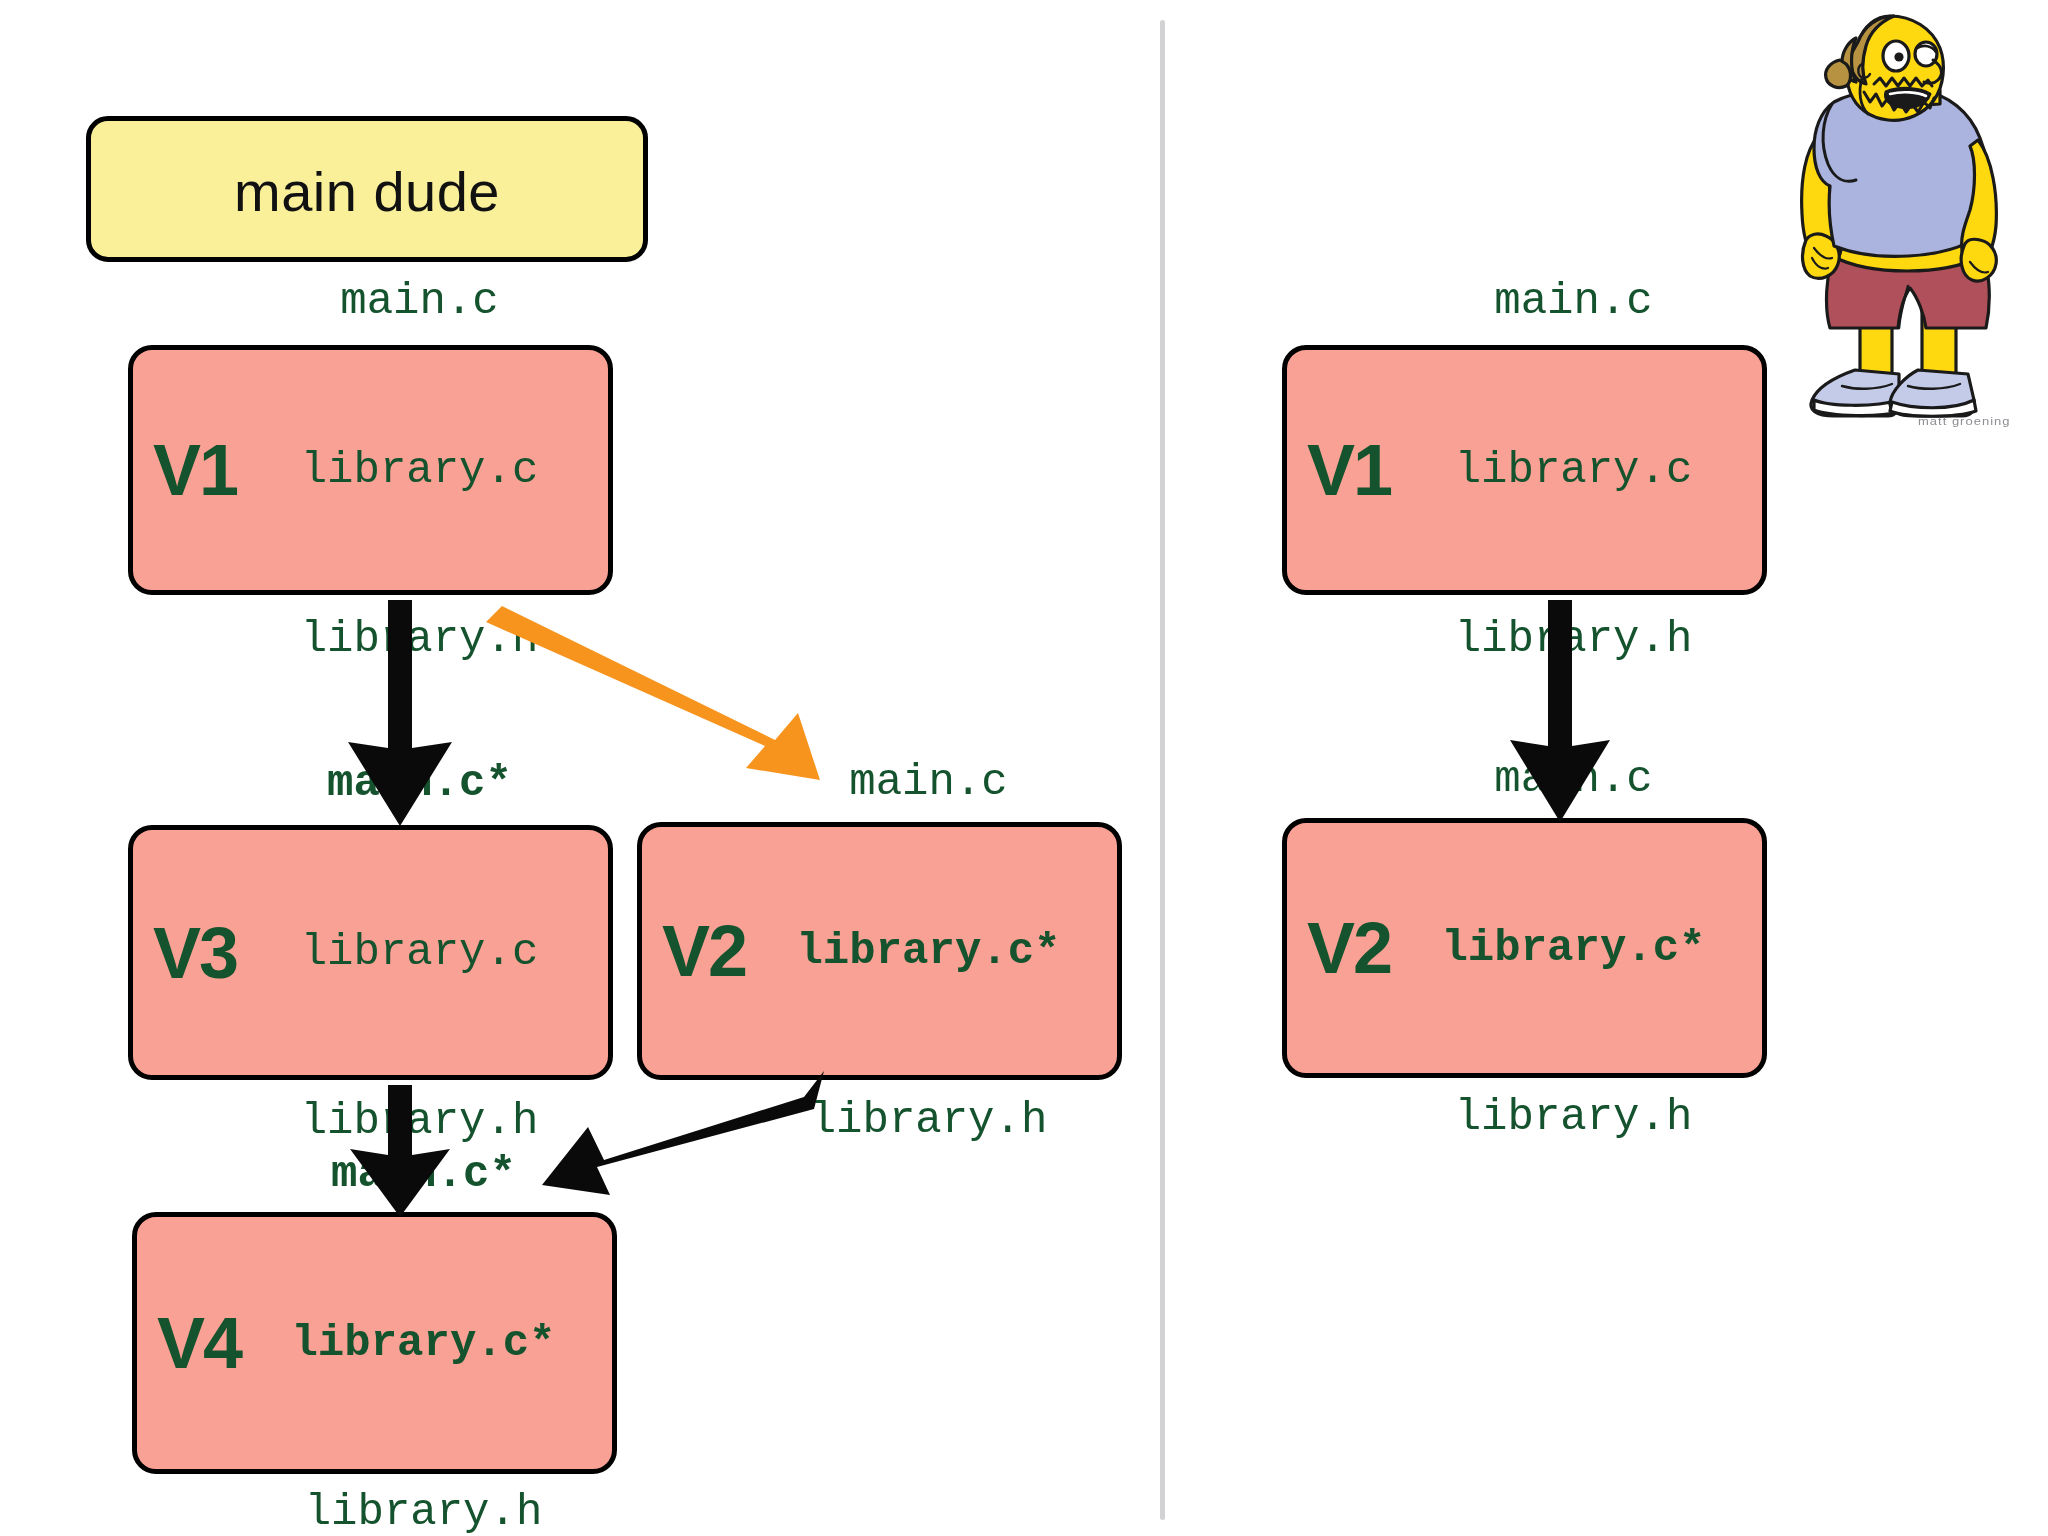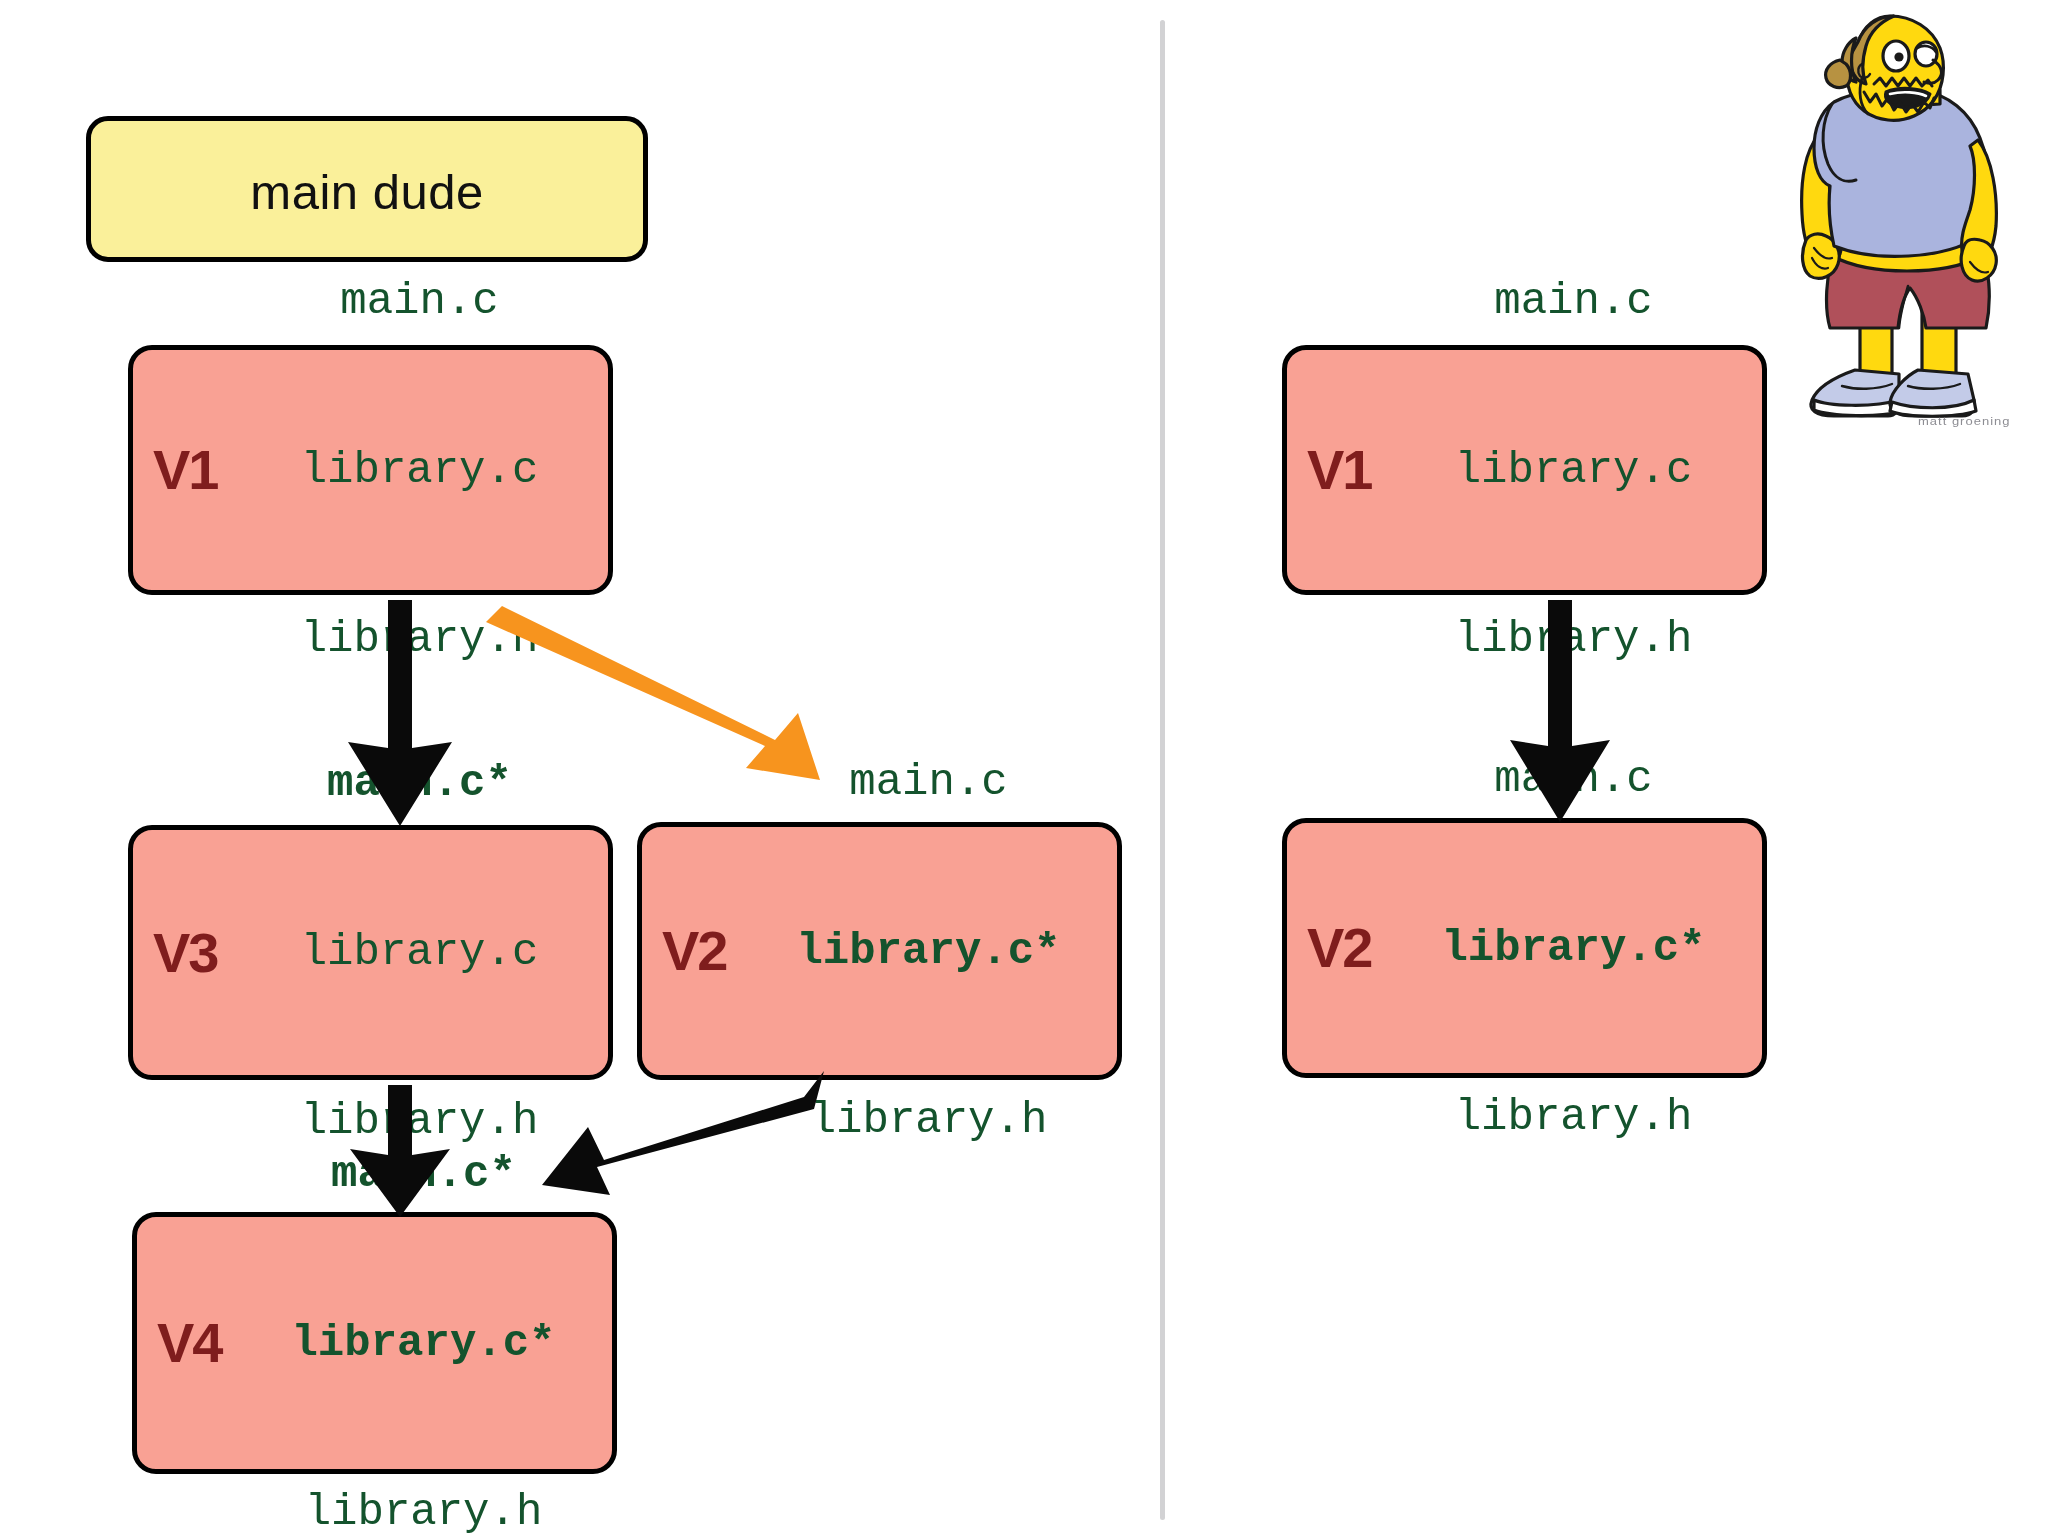--- a/index.html
+++ b/index.html
@@ -35,21 +35,21 @@
     box-sizing: border-box;
     background: #faf09a;
     border: 5px solid #000000;
     border-radius: 22px;
     display: flex;
     align-items: center;
     justify-content: center;
   }
   .header-label {
     font-family: "Liberation Sans", sans-serif;
-    font-size: 49px;
+    font-size: 56px;
     font-weight: 400;
     color: #111111;
     letter-spacing: 0.5px;
     line-height: 1;
     margin-top: 6px;
   }
   #header-left  { left: 86px;  top: 116px; width: 562px; height: 146px; }
   #header-right { left: 1246px; top: 116px; width: 720px; height: 146px; }
 
   
@@ -59,22 +59,22 @@
     background: #f9a194;
     border: 5px solid #000000;
     border-radius: 24px;
     display: flex;
     align-items: center;
     padding-left: 20px;
   }
   .version-tag {
     font-family: "Liberation Sans", sans-serif;
     font-weight: 700;
-    font-size: 56px;
-    color: #7f1d1d;
+    font-size: 72px;
+    color: #14532d;
     line-height: 1;
     flex: 0 0 auto;
     width: 96px;
     text-align: left;
     letter-spacing: -2px;
   }
   .file-list {
     font-family: "Liberation Mono", monospace;
     font-size: 44px;
     line-height: 1.28;

